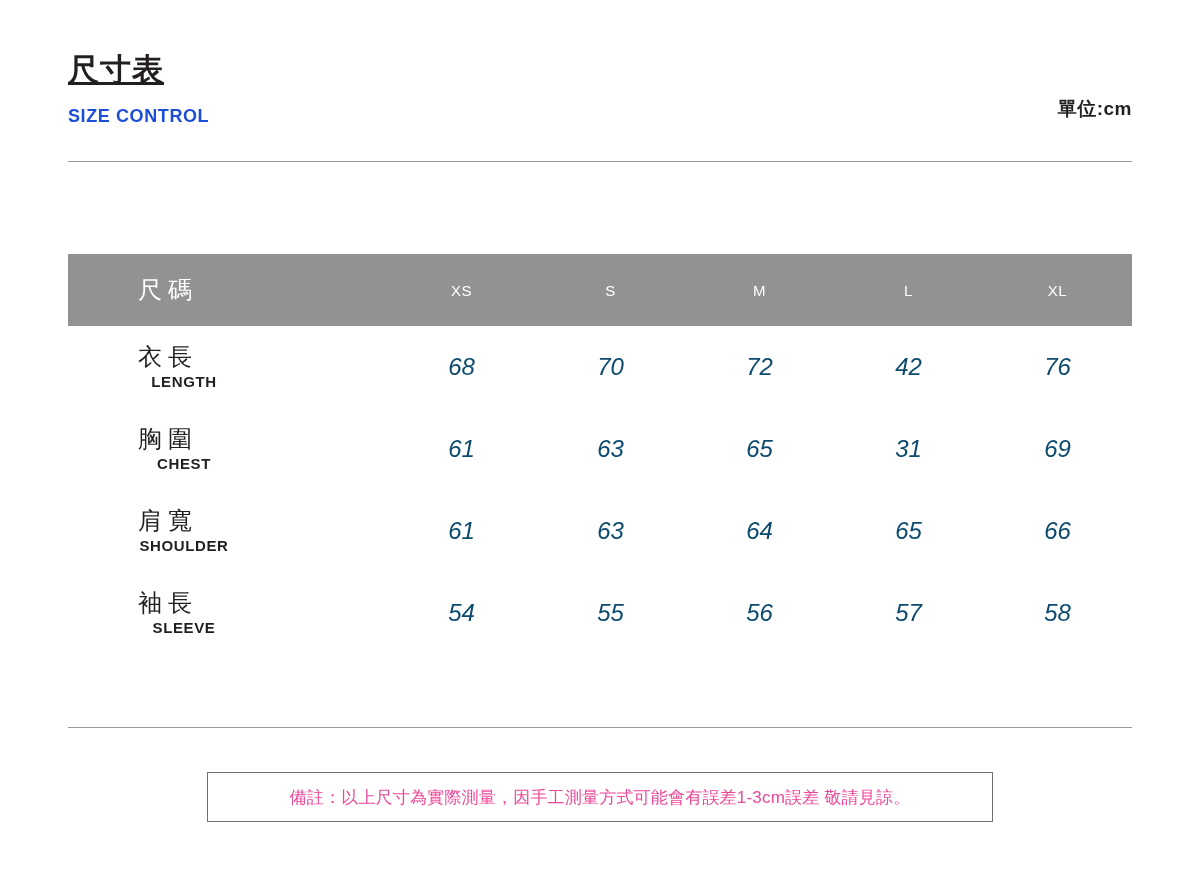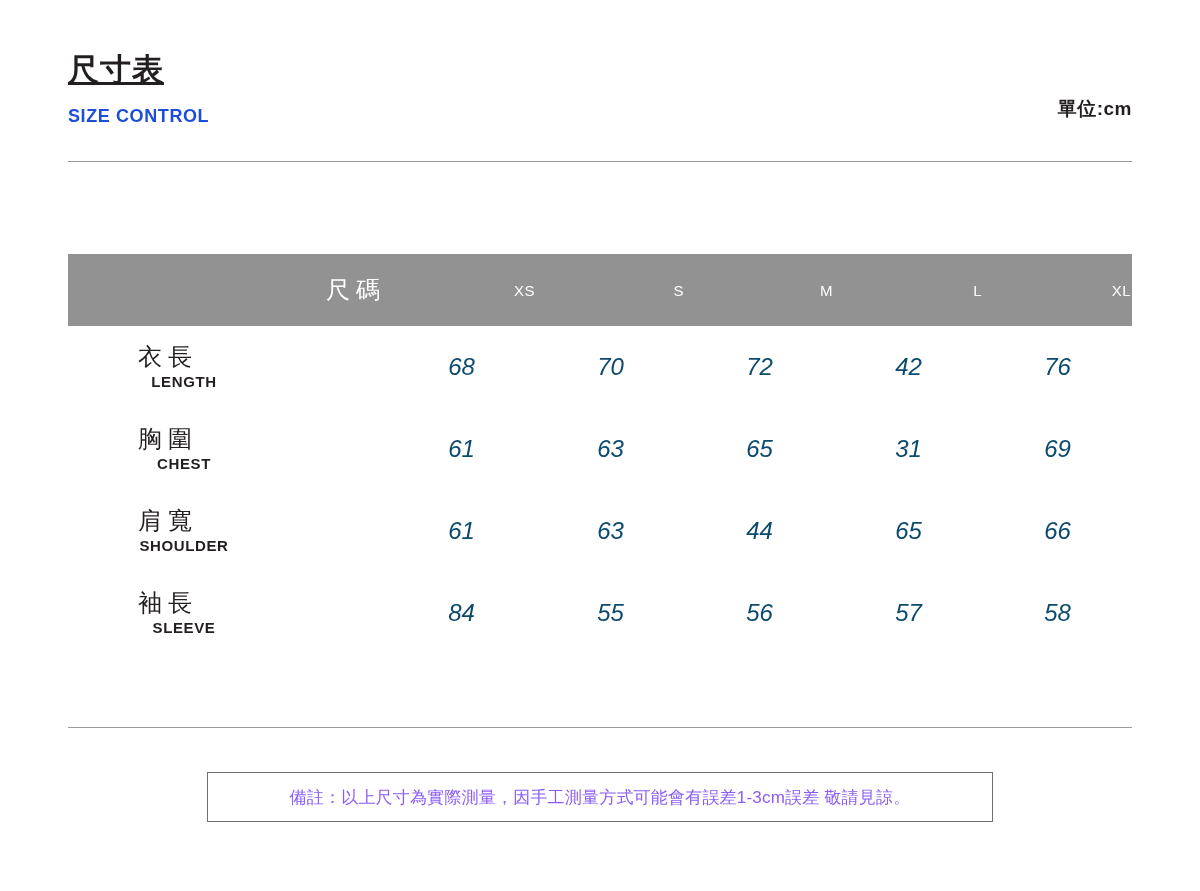--- a/index.html
+++ b/index.html
@@ -80,21 +80,20 @@
     width: 100%;
     border-collapse: collapse;
     table-layout: fixed;
   }
   table.size-table thead th {
     background: #929292;
     color: #ffffff;
     height: 70px;
     font-weight: normal;
     vertical-align: middle;
-    text-align: right;
   }
   thead th.label-col {
     width: 248px;
     text-align: left;
     padding-left: 70px;
     font-size: 24px;
     letter-spacing: 6px;
   }
   thead th.size-col {
     font-size: 15px;
@@ -151,21 +150,21 @@
     height: 50px;
     border: 1px solid #6f6f6f;
     box-sizing: border-box;
     display: flex;
     align-items: center;
     justify-content: center;
   }
   .note-text {
     font-size: 17px;
     letter-spacing: 0.2px;
-    color: #8b5cf6;
+    color: #ec4899;
     white-space: nowrap;
   }
 </style>
 </head>
 <body>
 
 <div class="page">
 
   <div class="header">
     <div class="header-left">
@@ -215,31 +214,31 @@
           <td class="value">69</td>
         </tr>
 
         <tr>
           <td class="row-label">
             <div class="label-zh">肩寬</div>
             <div class="label-en">SHOULDER</div>
           </td>
           <td class="value">61</td>
           <td class="value">63</td>
-          <td class="value">44</td>
+          <td class="value">64</td>
           <td class="value">65</td>
           <td class="value">66</td>
         </tr>
 
         <tr>
           <td class="row-label">
             <div class="label-zh">袖長</div>
             <div class="label-en">SLEEVE</div>
           </td>
-          <td class="value">84</td>
+          <td class="value">54</td>
           <td class="value">55</td>
           <td class="value">56</td>
           <td class="value">57</td>
           <td class="value">58</td>
         </tr>
 
       </tbody>
     </table>
   </div>
 

